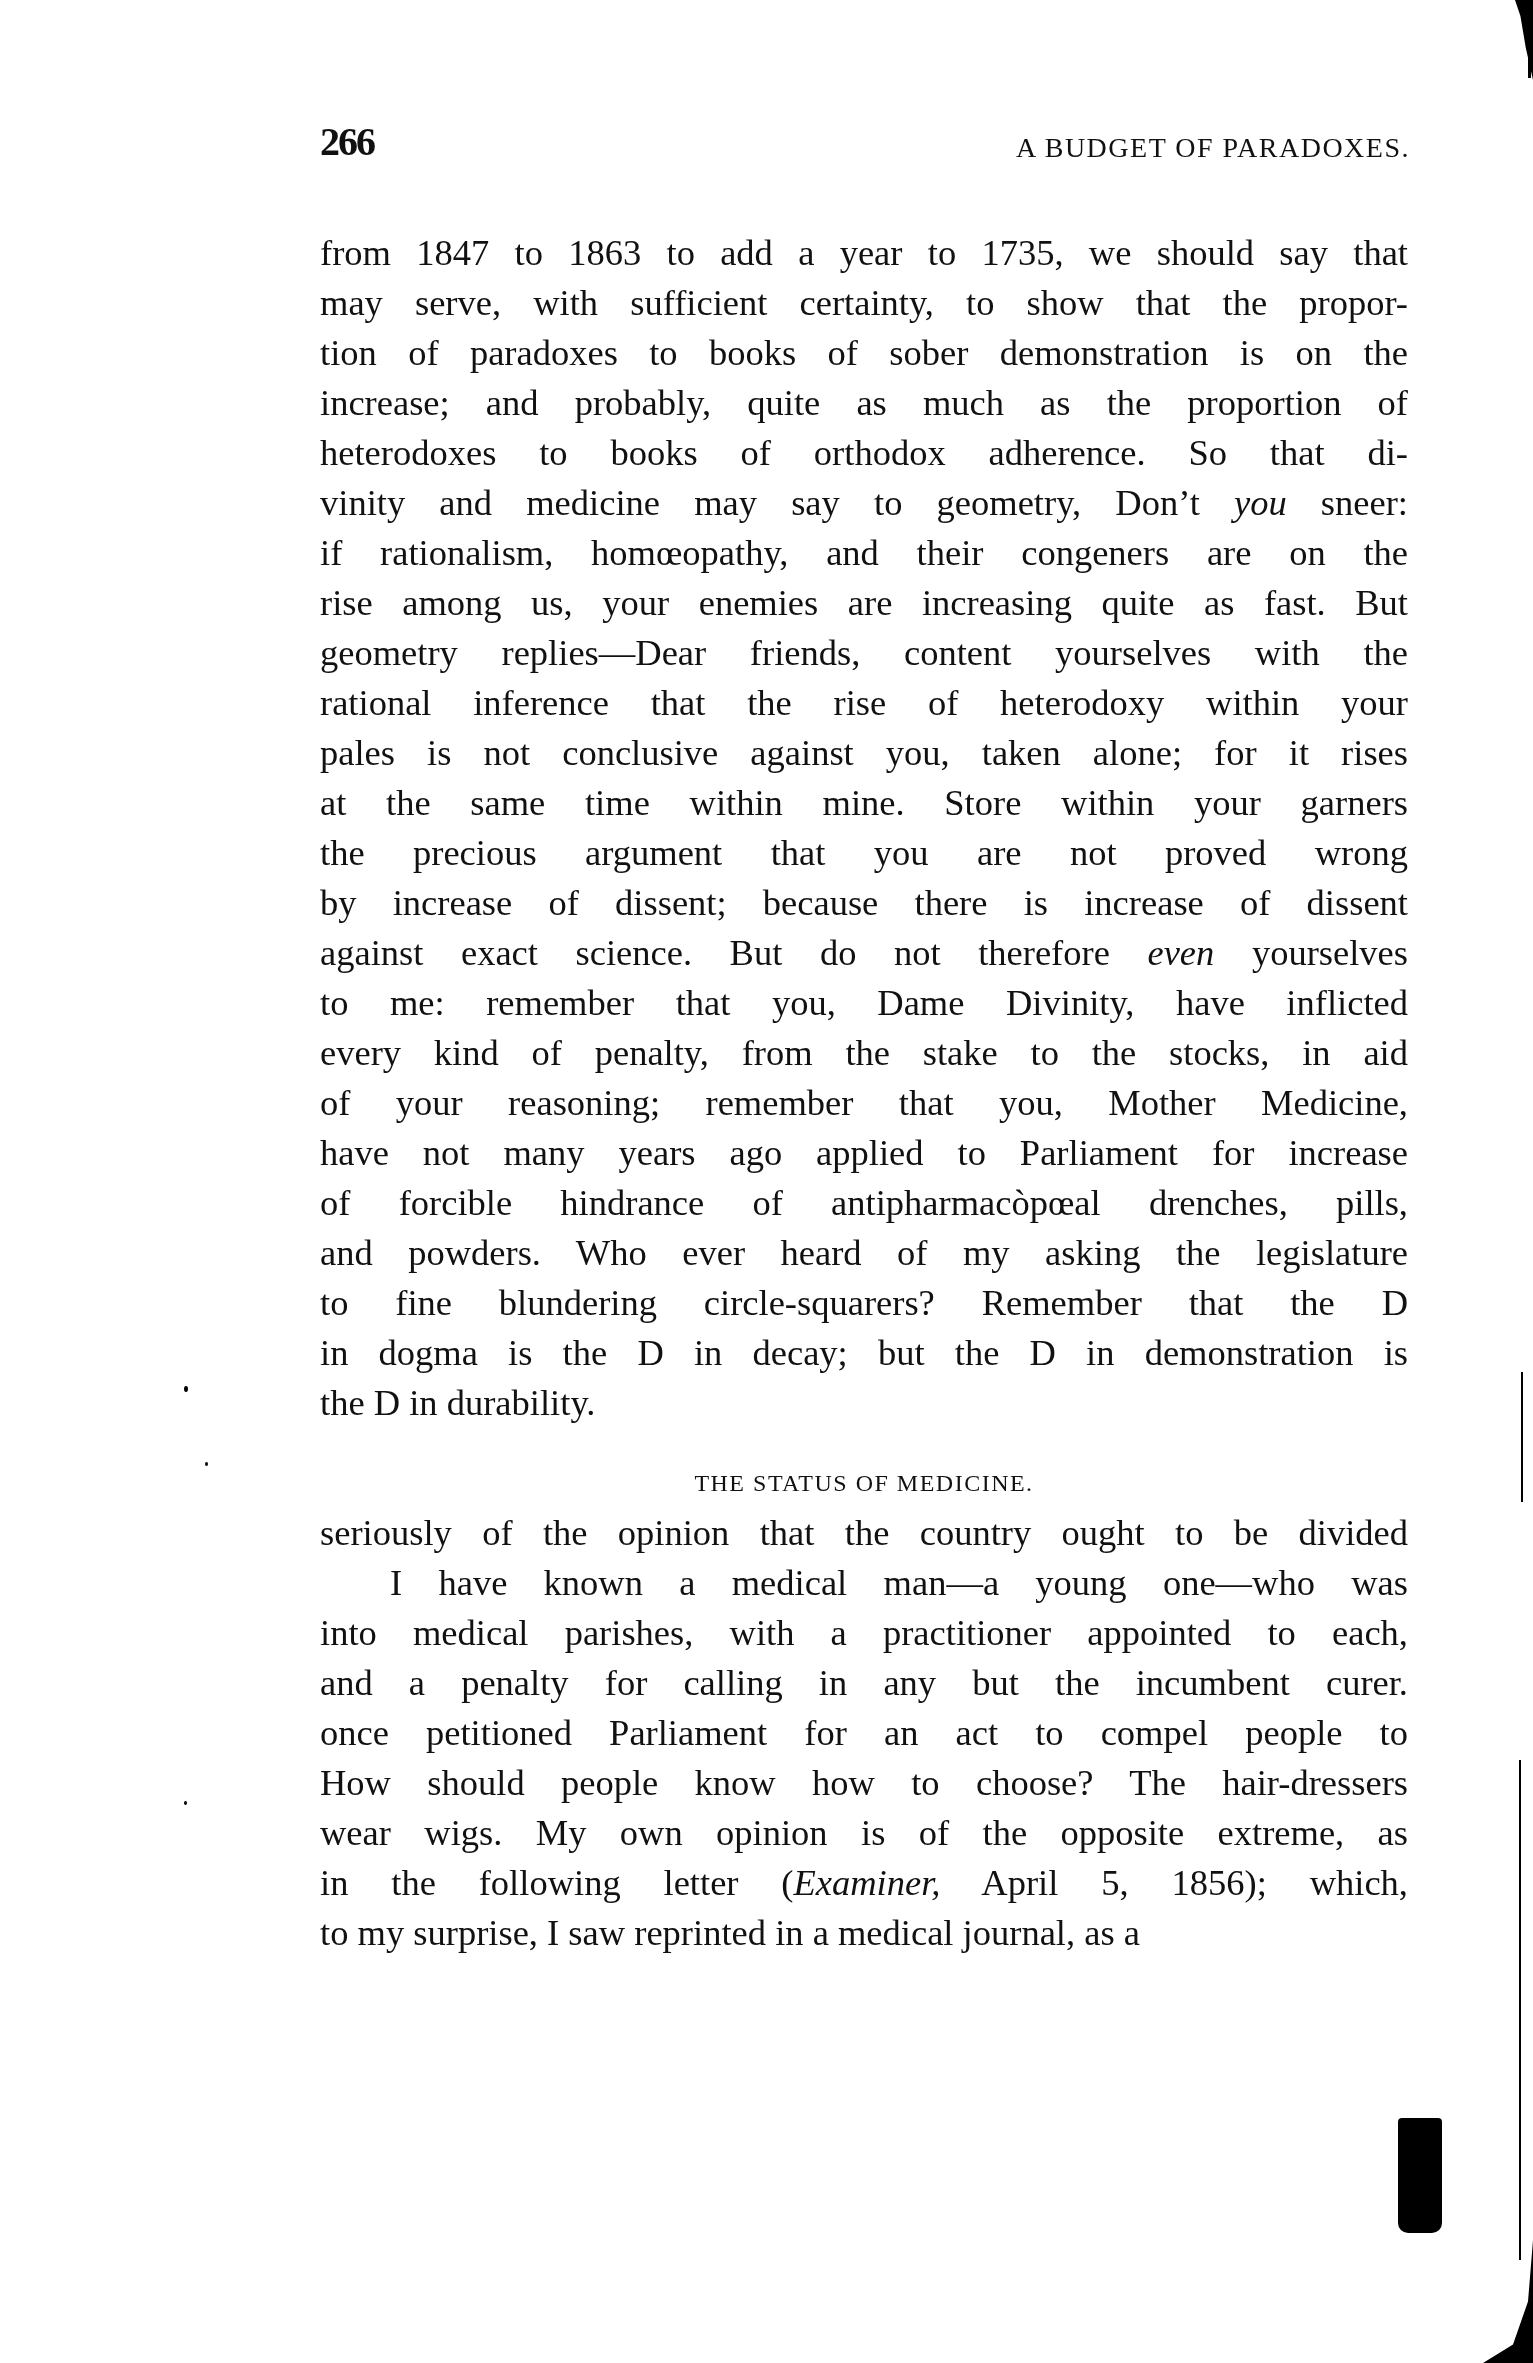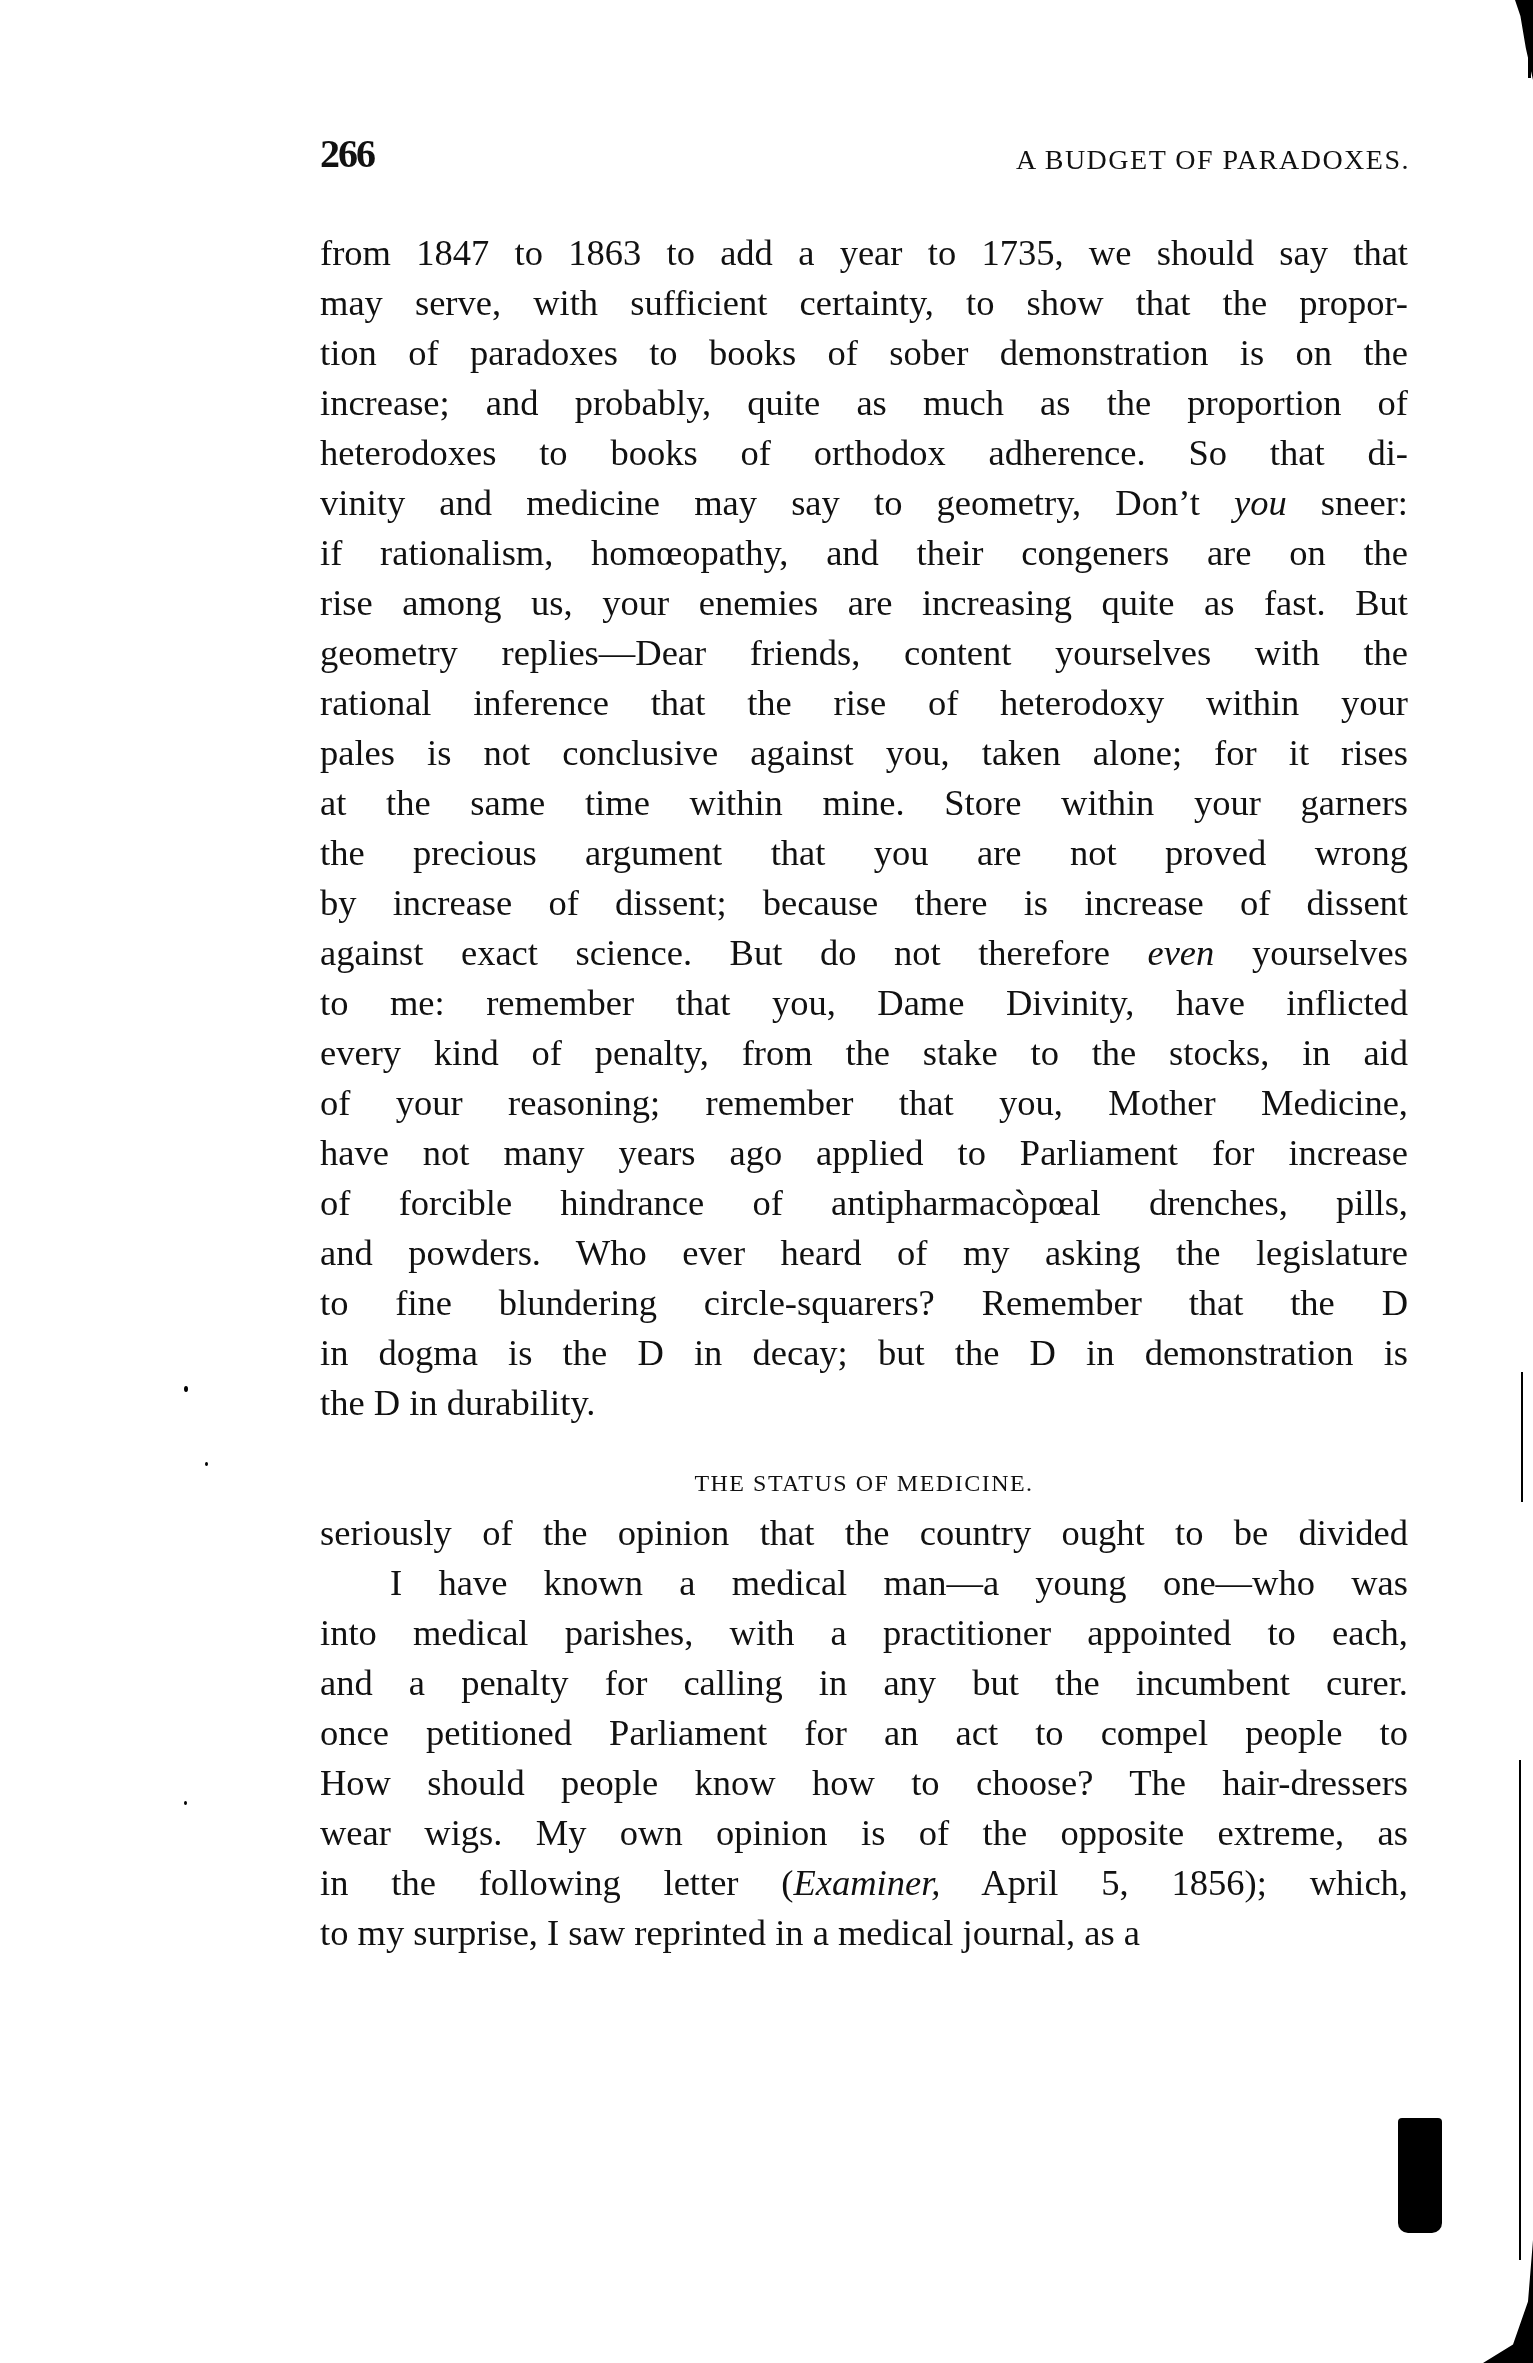--- a/index.html
+++ b/index.html
@@ -16,21 +16,21 @@
       color: #111111;
     }
     .page {
       position: absolute;
       left: 0; top: 0;
       width: 1533px; height: 2363px;
     }
     .running-head {
       position: absolute;
       left: 320px;
-      top: 130px;
+      top: 118px;
       width: 1090px;
       height: 50px;
     }
     .page-number {
       position: absolute;
       left: 0;
       top: 0;
       font-size: 40px;
       font-weight: bold;
       letter-spacing: -2px;

